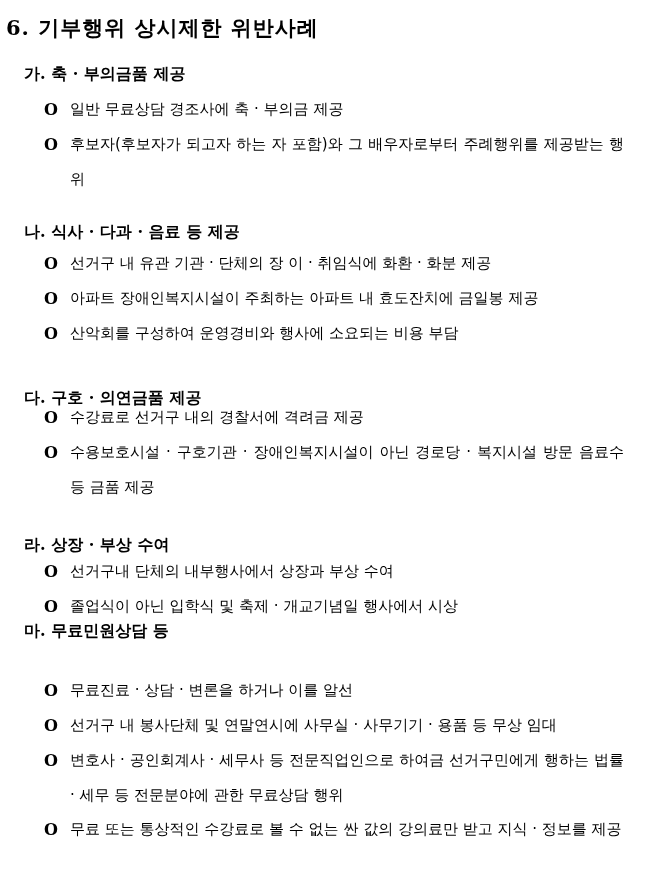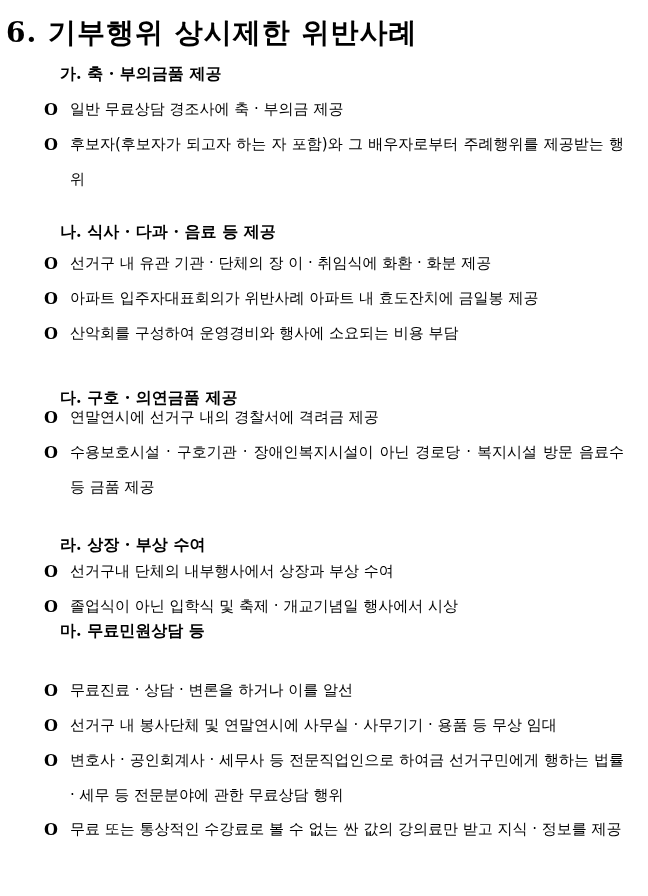--- a/index.html
+++ b/index.html
@@ -3,26 +3,26 @@
   <meta charset="utf-8">
   <style>
     html, body { margin: 0; padding: 0; background: #ffffff; }
     body {
       width: 648px; height: 896px; overflow: hidden; position: relative;
       font-family: "DejaVu Sans", sans-serif; color: #000;
     }
     .page-title {
       position: absolute; left: 6px; top: 14px;
       font-family: "DejaVu Serif", serif; font-weight: bold;
-      font-size: 28px; letter-spacing: 1px; white-space: nowrap;
+      font-size: 21px; letter-spacing: 1px; white-space: nowrap;
     }
     .section-heading {
       position: absolute; left: 24px;
       font-family: "DejaVu Serif", serif; font-weight: bold;
-      font-size: 16px; white-space: nowrap; margin-left: 36px;
+      font-size: 16px; white-space: nowrap;
     }
     .item {
       position: absolute; left: 44px; width: 580px;
       font-size: 15px; line-height: 35px;
     }
     .item .bullet {
       position: absolute; left: 0; top: 0;
       font-family: "DejaVu Serif", serif; font-weight: bold; font-size: 16px;
     }
     .item .text {
@@ -45,31 +45,31 @@
   <span class="text">후보자(후보자가 되고자 하는 자 포함)와 그 배우자로부터 주례행위를 제공받는 행위</span>
 </div>
 
 <div class="section-heading" style="top:222px">나. 식사 · 다과 · 음료 등 제공</div>
 <div class="item" style="top:246px">
   <span class="bullet">O</span>
   <span class="text">선거구 내 유관 기관 · 단체의 장 이 · 취임식에 화환 · 화분 제공</span>
 </div>
 <div class="item" style="top:281px">
   <span class="bullet">O</span>
-  <span class="text">아파트 입주자대표회의가 위반사례 아파트 내 효도잔치에 금일봉 제공</span>
+  <span class="text">아파트 장애인복지시설이 주최하는 아파트 내 효도잔치에 금일봉 제공</span>
 </div>
 <div class="item" style="top:316px">
   <span class="bullet">O</span>
   <span class="text">산악회를 구성하여 운영경비와 행사에 소요되는 비용 부담</span>
 </div>
 
 <div class="section-heading" style="top:388px">다. 구호 · 의연금품 제공</div>
 <div class="item" style="top:400px">
   <span class="bullet">O</span>
-  <span class="text">연말연시에 선거구 내의 경찰서에 격려금 제공</span>
+  <span class="text">수강료로 선거구 내의 경찰서에 격려금 제공</span>
 </div>
 <div class="item" style="top:435px">
   <span class="bullet">O</span>
   <span class="text">수용보호시설 · 구호기관 · 장애인복지시설이 아닌 경로당 · 복지시설 방문 음료수 등 금품 제공</span>
 </div>
 
 <div class="section-heading" style="top:535px">라. 상장 · 부상 수여</div>
 <div class="item" style="top:554px">
   <span class="bullet">O</span>
   <span class="text">선거구내 단체의 내부행사에서 상장과 부상 수여</span>

